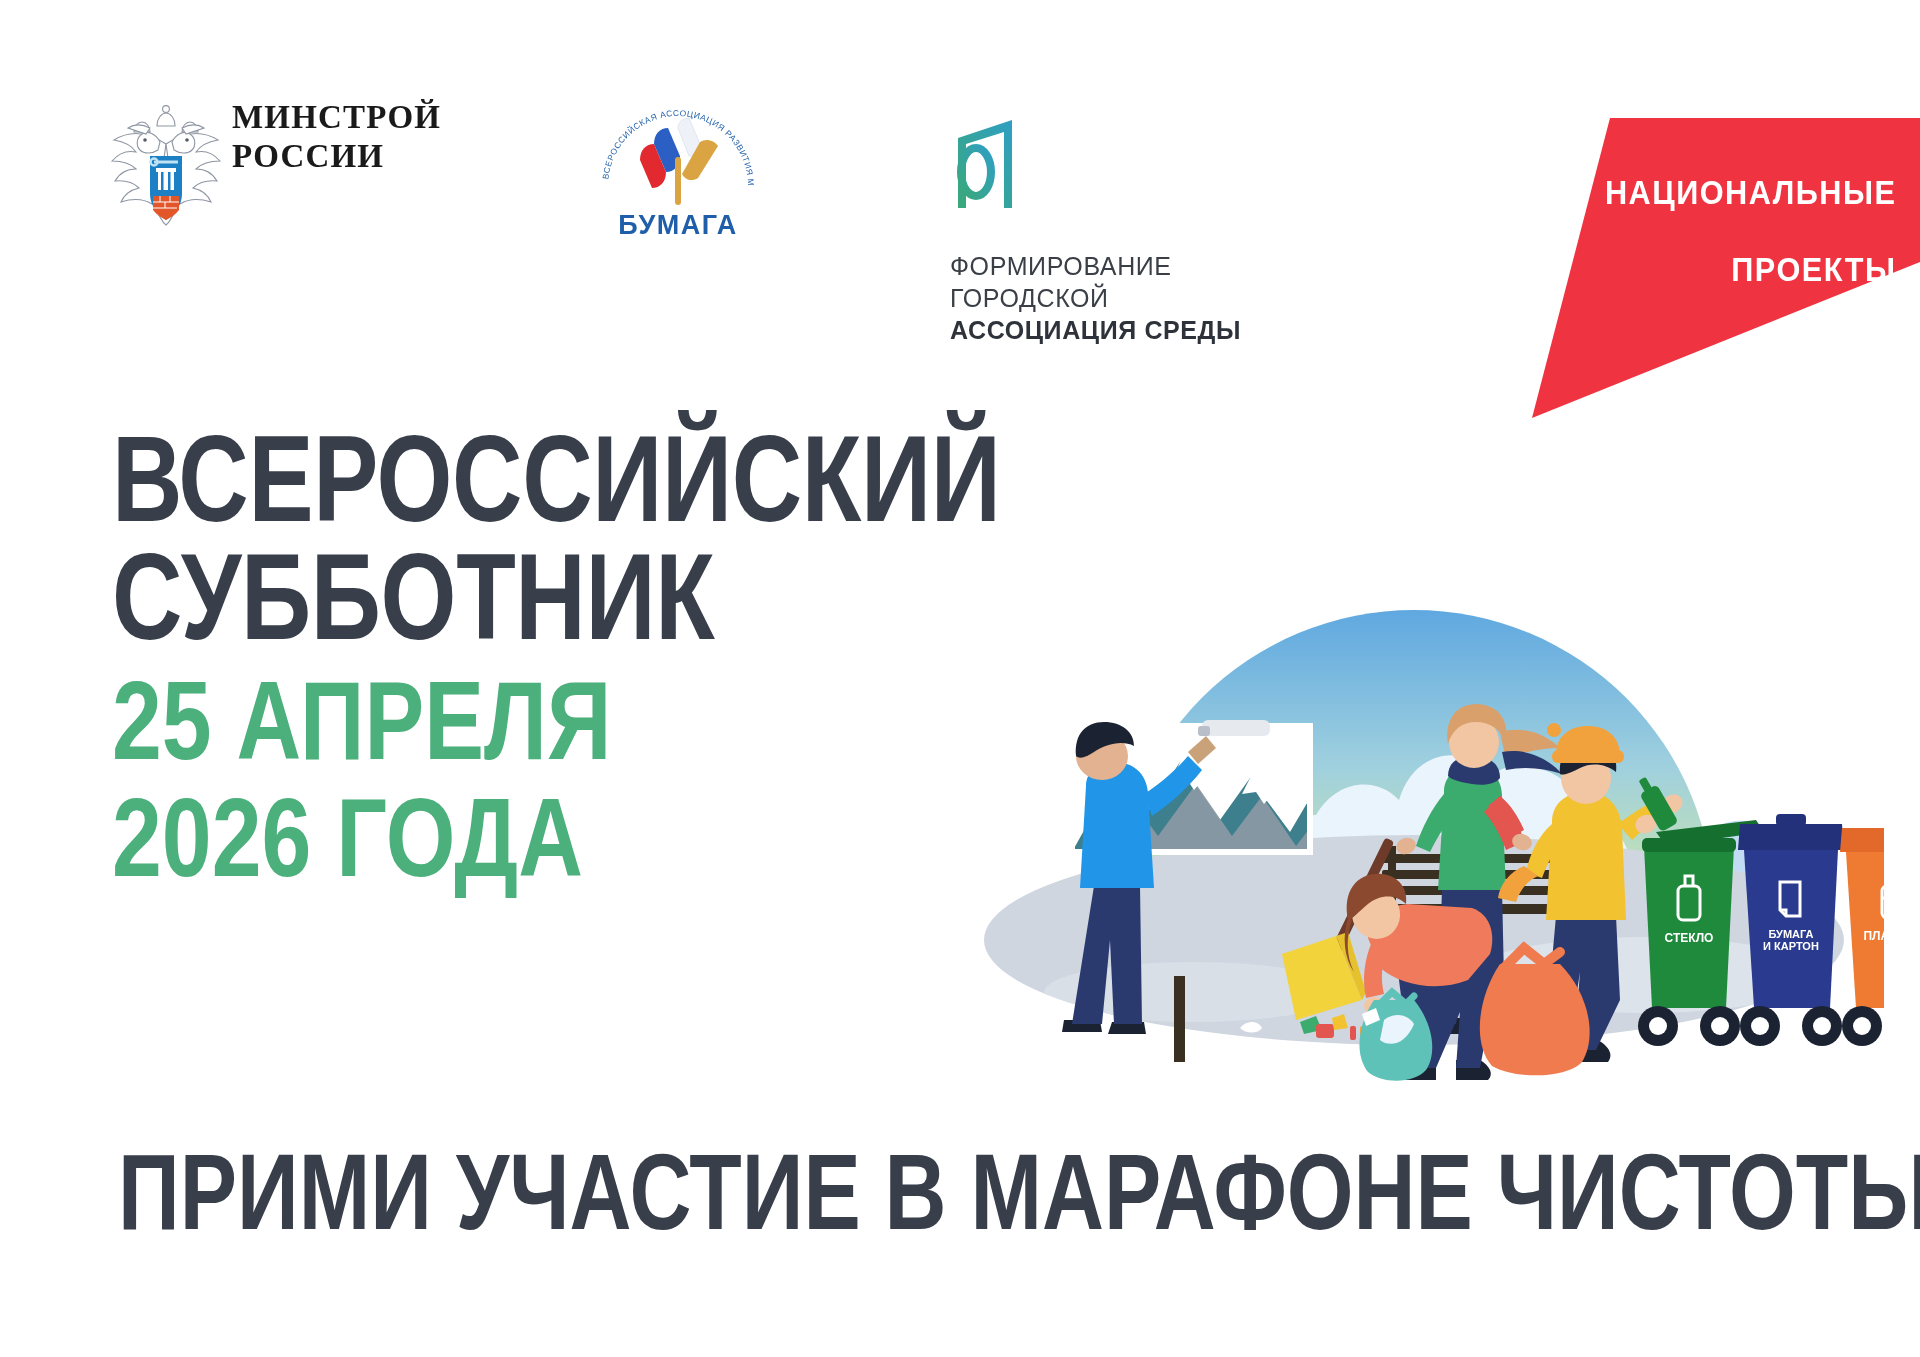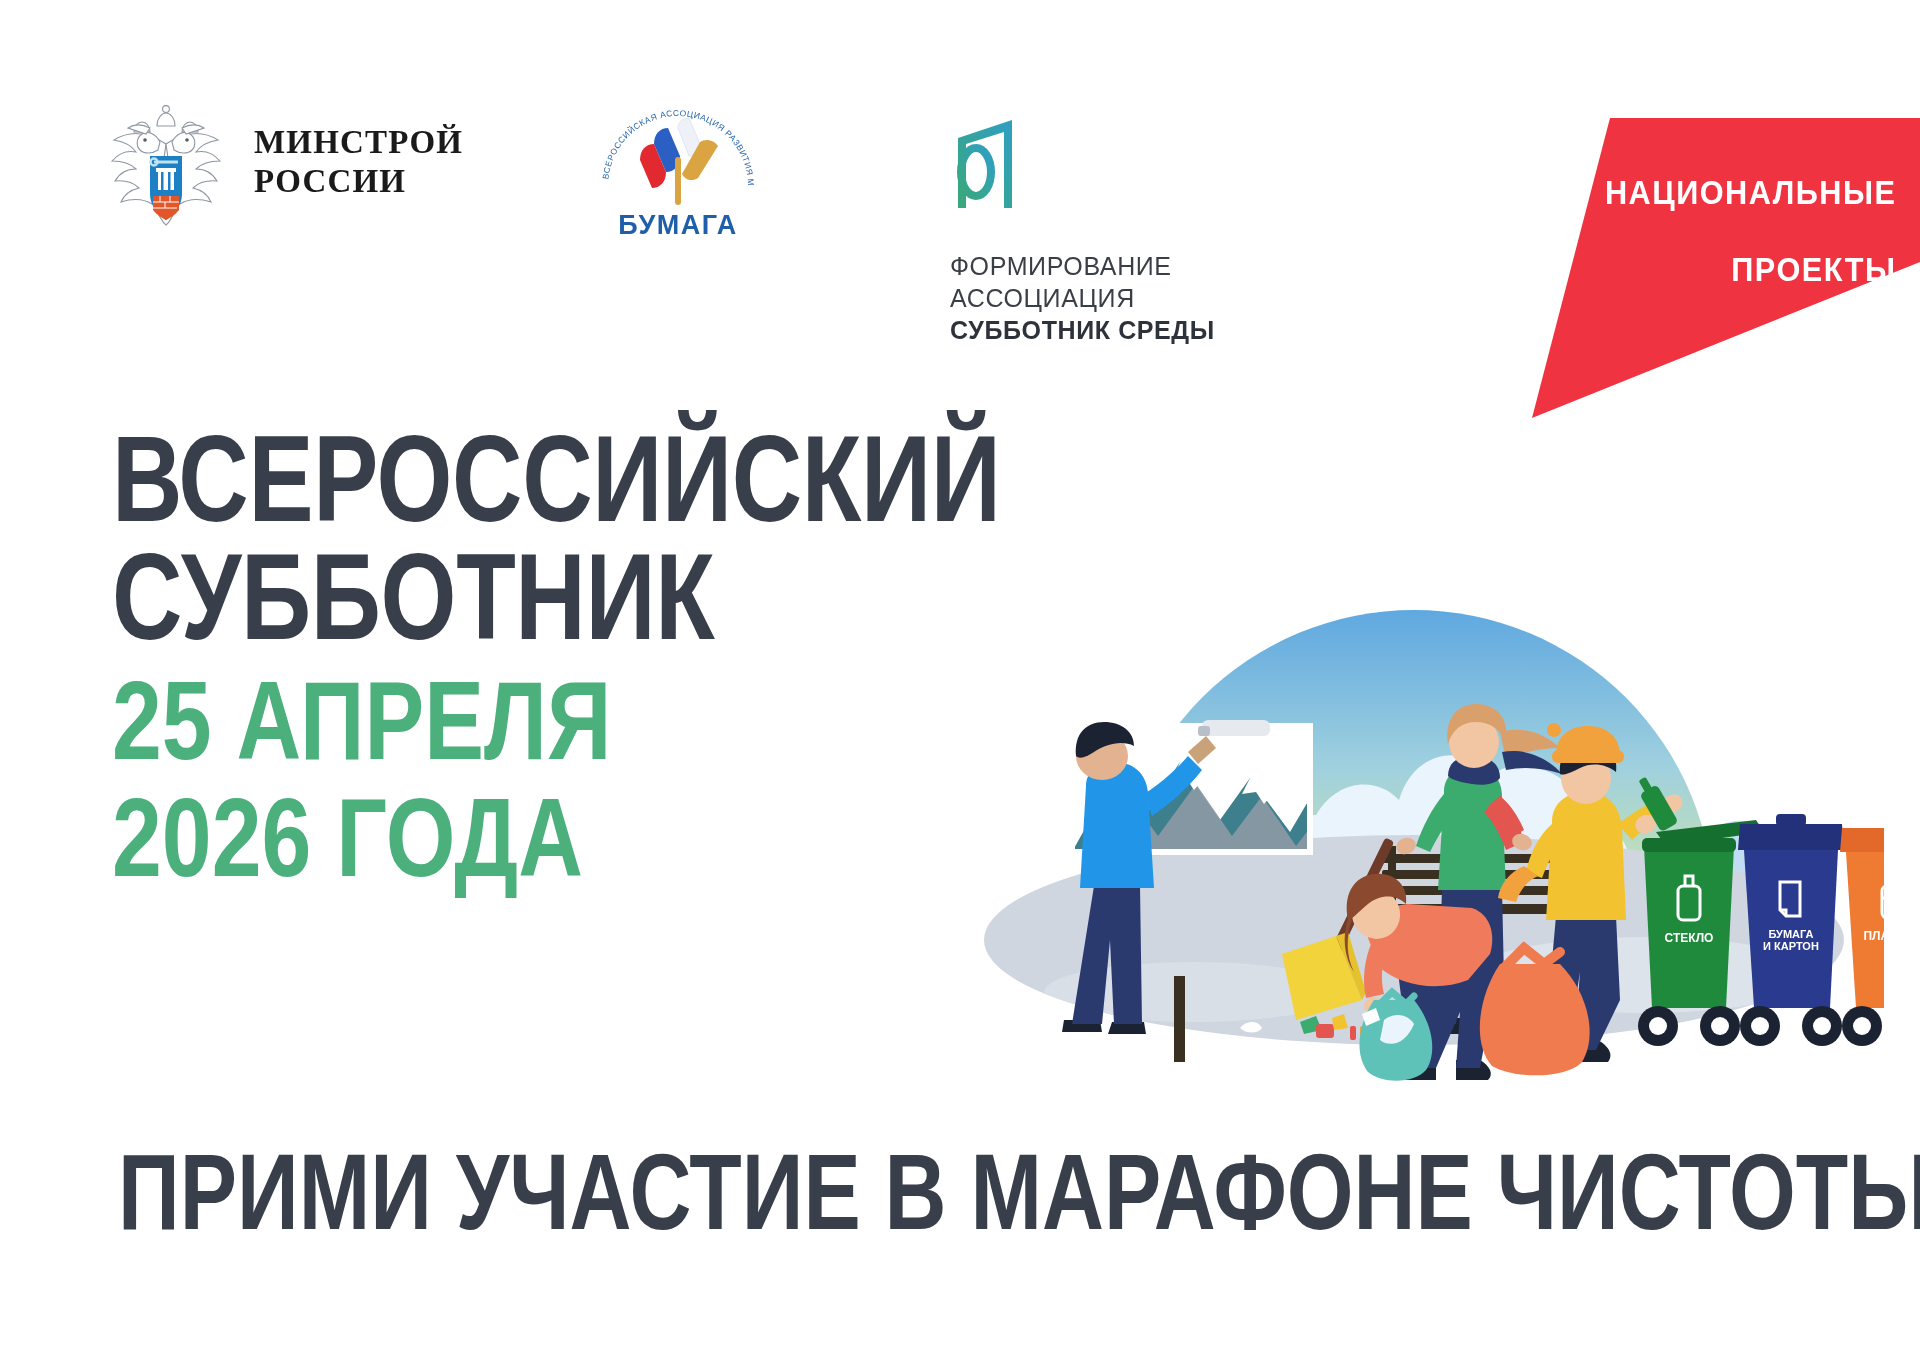--- a/index.html
+++ b/index.html
@@ -27,22 +27,21 @@
     left: 0; top: 0;
     width: 1920px;
     height: 300px;
   }
 
   
   .minstroy {
     position: absolute;
     left: 100px; top: 98px;
     display: flex;
-    align-items: center;
-    gap: 22px;
+    align-items: flex-start;
   }
   .minstroy-emblem { width: 132px; height: 128px; }
   .minstroy-text {
     font-family: "Liberation Serif", serif;
     font-weight: bold;
     font-size: 33px;
     line-height: 1.18;
     letter-spacing: 1.2px;
     color: #1a1a1a;
     white-space: pre-line;
@@ -255,22 +254,22 @@
             <stop offset="0%" stop-color="#2f9fc4"></stop>
             <stop offset="100%" stop-color="#3aa87a"></stop>
           </linearGradient>
         </defs>
         <path d="M62 10 L62 98 L54 98 L54 22 L16 34 L16 98 L8 98 L8 28 Z" fill="url(#sredaGrad)"></path>
         <ellipse cx="26" cy="62" rx="15" ry="24" fill="none" stroke="url(#sredaGrad)" stroke-width="8"></ellipse>
         <path d="M26 62 L26 108" stroke="url(#sredaGrad)" stroke-width="6" fill="none"></path>
       </svg>
       <div class="sreda-text">
         <div>ФОРМИРОВАНИЕ</div>
-        <div>АССОЦИАЦИЯ</div>
-        <div class="bold">СУББОТНИК СРЕДЫ</div>
+        <div>ГОРОДСКОЙ</div>
+        <div class="bold">АССОЦИАЦИЯ СРЕДЫ</div>
       </div>
     </div>
 
     <div class="natproj">
       <div class="natproj-shape"></div>
       <div class="natproj-text">
         <div>НАЦИОНАЛЬНЫЕ</div>
         <div>ПРОЕКТЫ</div>
         <div>РОССИИ</div>
       </div>

